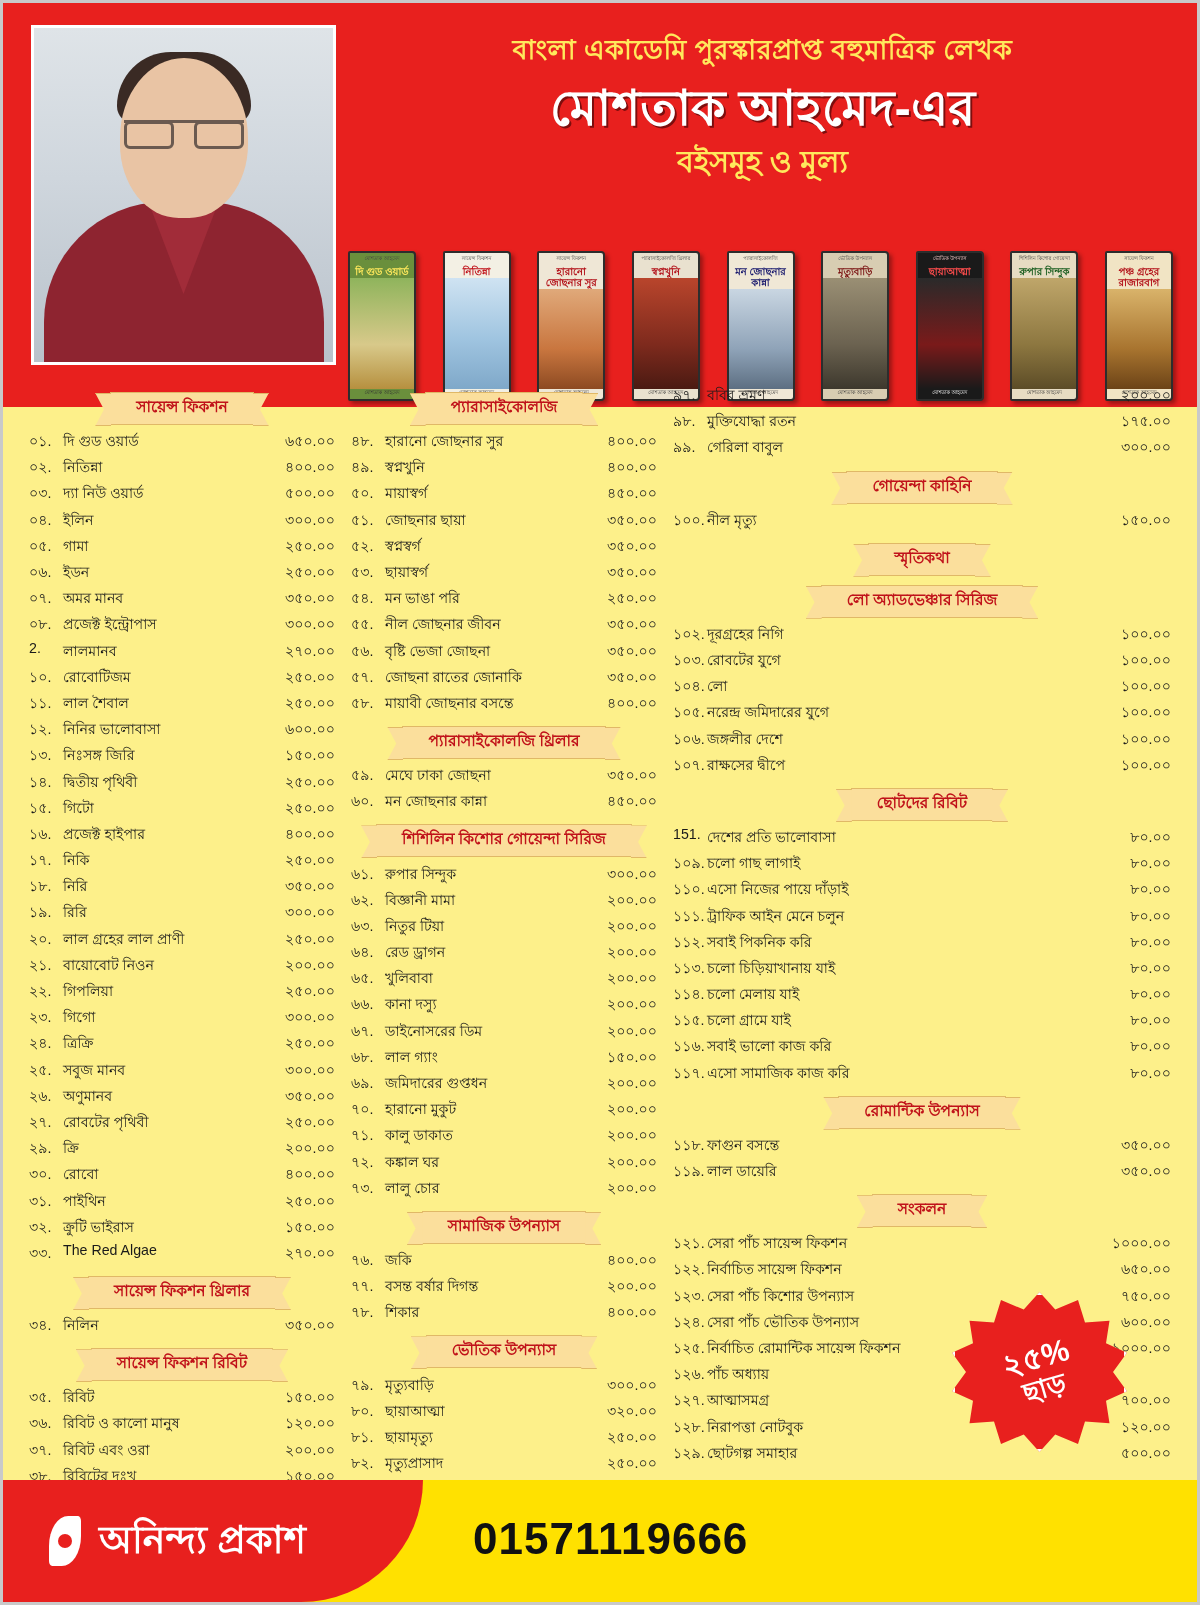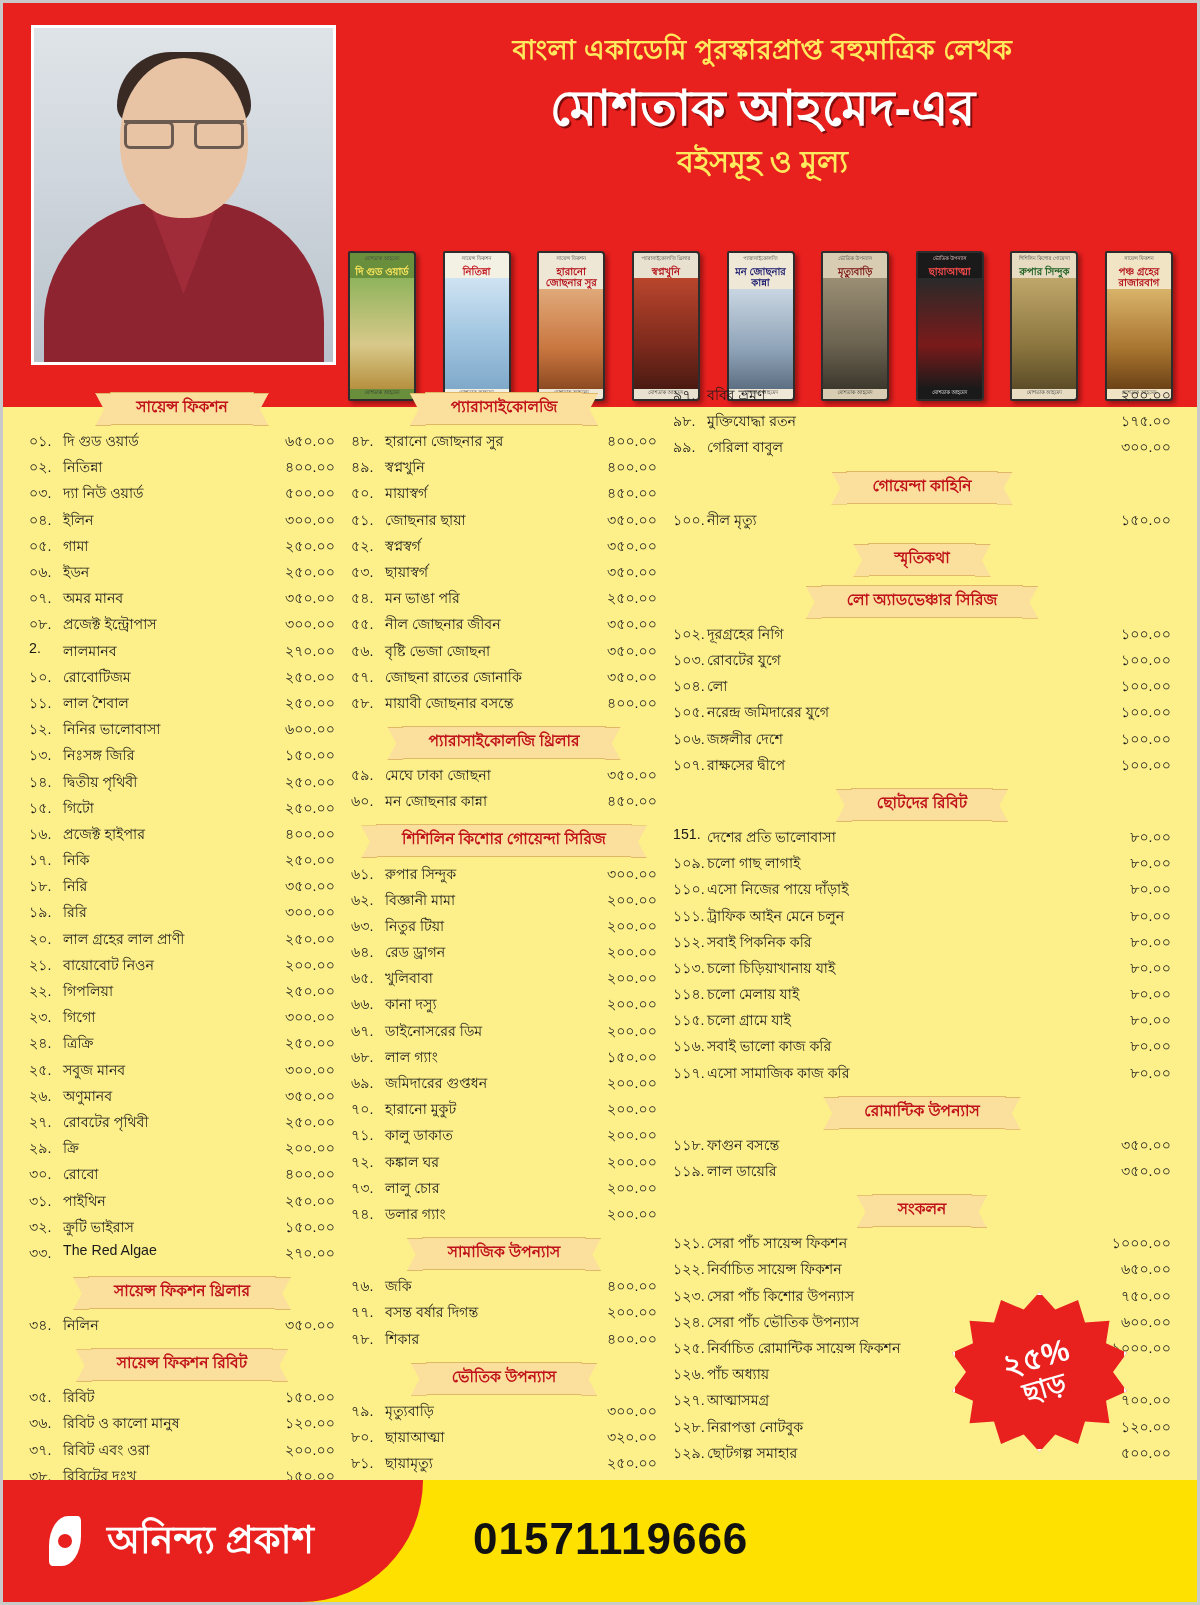--- a/index.html
+++ b/index.html
@@ -167,21 +167,21 @@
     position:absolute; left:0; right:0; bottom:0; height:122px;
     background:#ffe100;
   }
   .footer-red {
     position:absolute; left:0; top:0; height:100%; width:420px;
     background:#e8201e;
     border-radius:0 0 150px 0;
   }
   .brand {
     position:absolute; left:40px; top:30px;
-    display:flex; align-items:center; gap:20px;
+    display:flex; align-items:center; gap:12px;
     color:#ffffff;
   }
   .brand-mark {
     width:44px; height:56px; position:relative;
   }
   .brand-mark .leaf {
     position:absolute; left:6px; top:2px;
     width:32px; height:50px;
     background:#ffffff;
     border-radius:60% 10% 60% 10%;
@@ -637,25 +637,20 @@
             <tr>
               <td class="num">৭২.</td>
               <td class="nm">কঙ্কাল ঘর</td>
               <td class="pr">২০০.০০</td>
             </tr>
             <tr>
               <td class="num">৭৩.</td>
               <td class="nm">লালু চোর</td>
               <td class="pr">২০০.০০</td>
             </tr>
-            <tr>
-              <td class="num">৭৪.</td>
-              <td class="nm">ডলার গ্যাং</td>
-              <td class="pr">২০০.০০</td>
-            </tr>
           </tbody>
         </table>
         <div class="section-head"><span class="ribbon">সামাজিক উপন্যাস</span></div>
         <table class="items">
           <tbody>
             <tr>
               <td class="num">৭৬.</td>
               <td class="nm">জকি</td>
               <td class="pr">৪০০.০০</td>
             </tr>

